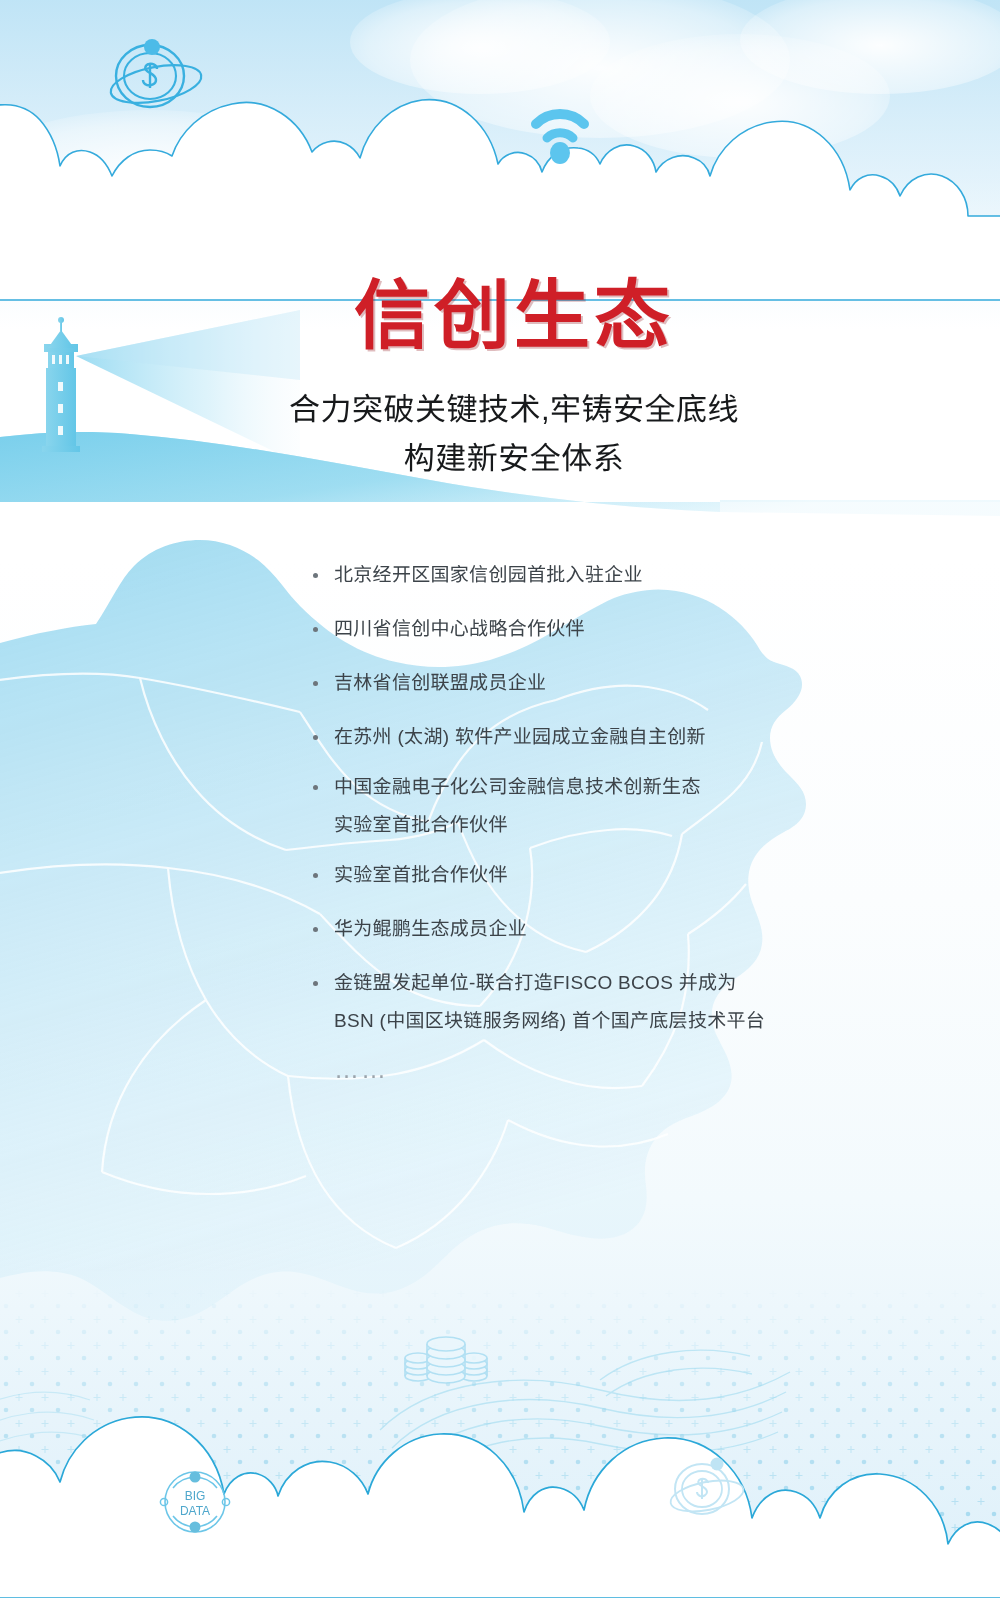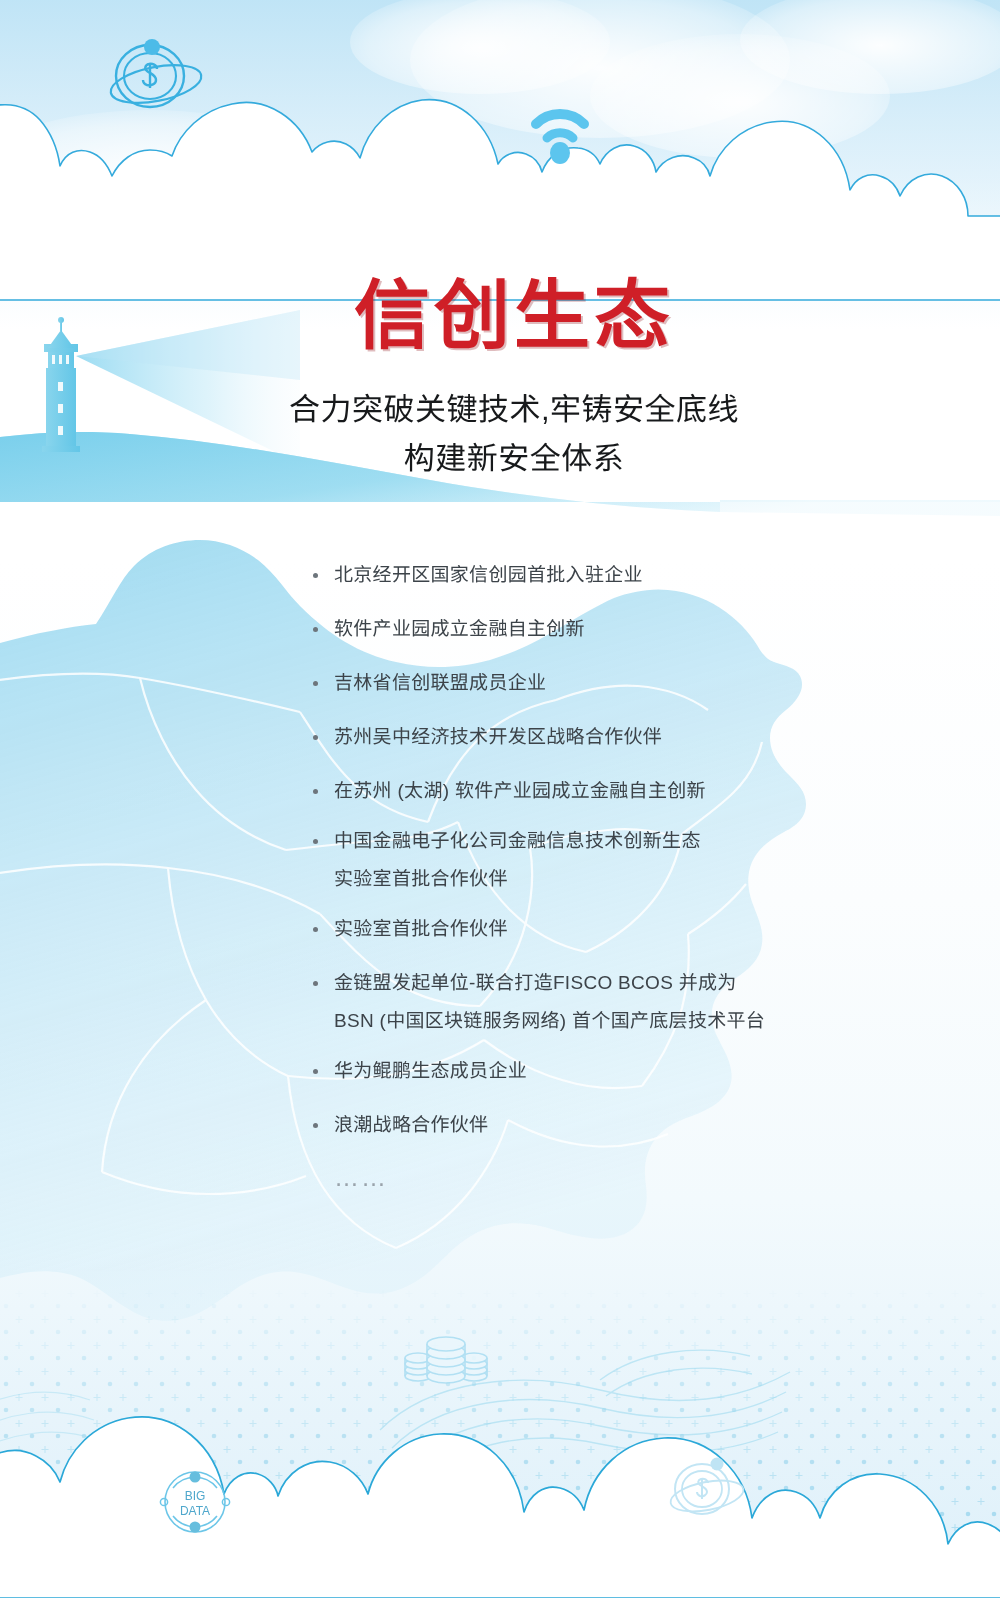--- a/index.html
+++ b/index.html
@@ -487,56 +487,50 @@
       <div class="subtitle-line">构建新安全体系</div>
     </div>
 
     <div class="bullet-list">
 
       <div class="bullet-item">
         <span class="bullet-line">北京经开区国家信创园首批入驻企业</span>
       </div>
 
       <div class="bullet-item">
-        <span class="bullet-line">软件产业园成立金融自主创新</span>
+        <span class="bullet-line">四川省信创中心战略合作伙伴</span>
       </div>
 
       <div class="bullet-item">
         <span class="bullet-line">吉林省信创联盟成员企业</span>
       </div>
 
 
-      <div class="bullet-item">
-        <span class="bullet-line">苏州吴中经济技术开发区战略合作伙伴</span>
-      </div>
 
       <div class="bullet-item two-line">
         <span class="bullet-line">在苏州 (太湖) 软件产业园成立金融自主创新</span>
       </div>
 
       <div class="bullet-item two-line">
         <span class="bullet-line">中国金融电子化公司金融信息技术创新生态</span>
         <span class="bullet-line">实验室首批合作伙伴</span>
       </div>
 
       <div class="bullet-item">
         <span class="bullet-line">实验室首批合作伙伴</span>
       </div>
 
+      <div class="bullet-item">
+        <span class="bullet-line">华为鲲鹏生态成员企业</span>
+      </div>
+
       <div class="bullet-item two-line">
         <span class="bullet-line">金链盟发起单位-联合打造FISCO BCOS 并成为</span>
         <span class="bullet-line">BSN (中国区块链服务网络) 首个国产底层技术平台</span>
       </div>
 
-      <div class="bullet-item">
-        <span class="bullet-line">华为鲲鹏生态成员企业</span>
-      </div>
-
-      <div class="bullet-item">
-        <span class="bullet-line">浪潮战略合作伙伴</span>
-      </div>
 
       <div class="ellipsis-row">……</div>
 
     </div>
   </div>
 
 </div>
 
 </body></html>

